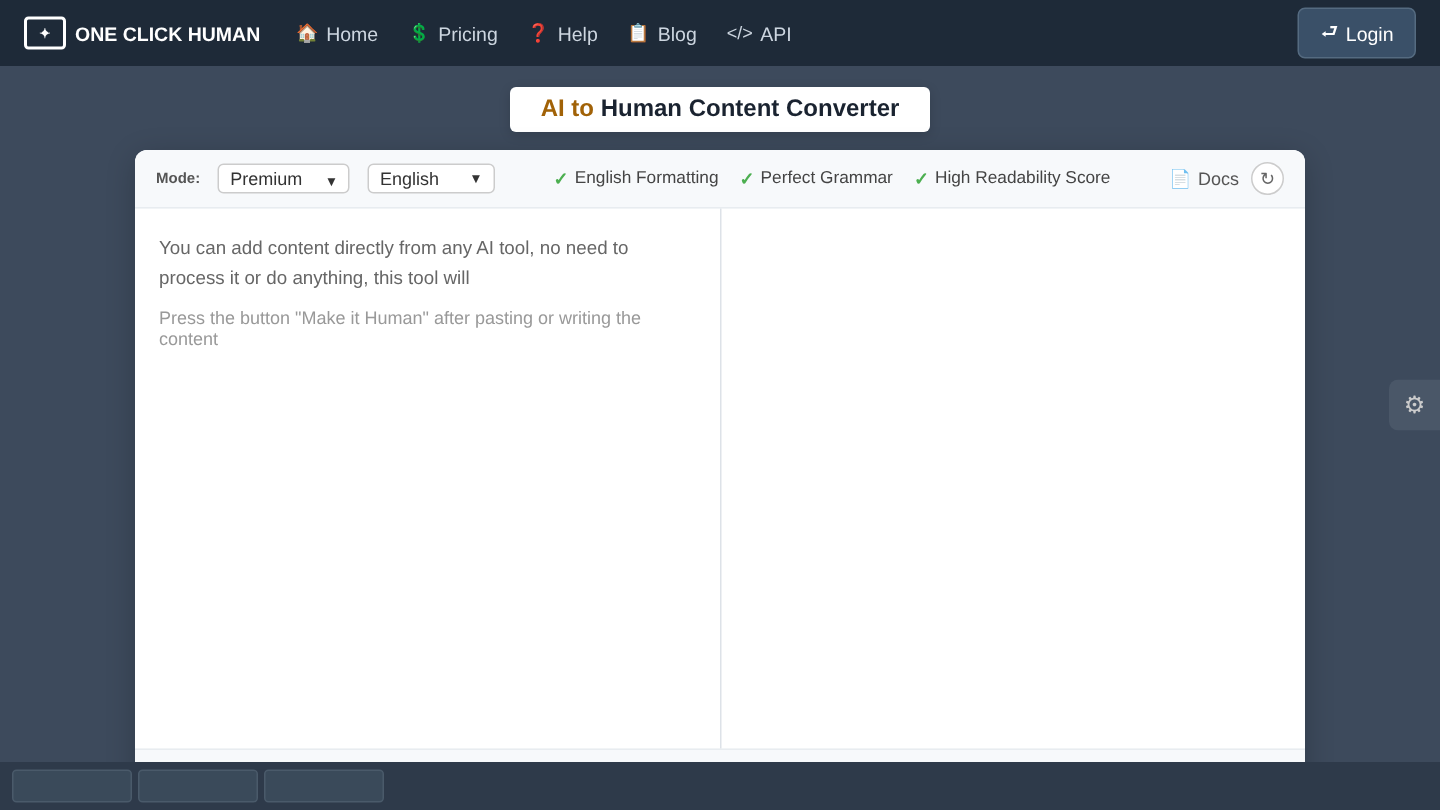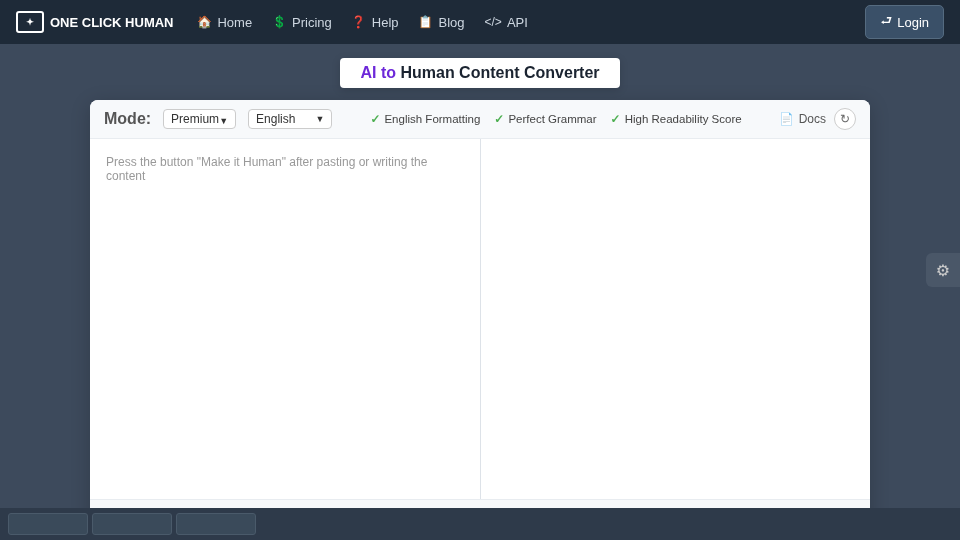--- a/index.html
+++ b/index.html
@@ -96,21 +96,21 @@
     .page-title-tag {
       background: #fff;
       border-radius: 4px;
       padding: 6px 20px;
       font-size: 16px;
       font-weight: 700;
       color: #1a2330;
       box-shadow: 0 2px 8px rgba(0,0,0,0.15);
     }
 
-    .page-title-tag span.ai { color: #6d28d9; }
+    .page-title-tag span.ai { color: #a16207; }
 
     
     .main-content {
       display: flex;
       justify-content: center;
       padding: 0 20px;
     }
 
     .converter-card {
       background: #fff;
@@ -130,29 +130,29 @@
       background: #f7f9fb;
     }
 
     .toolbar-left {
       display: flex;
       align-items: center;
       gap: 12px;
     }
 
     .mode-label {
-      font-size: 16px;
+      font-size: 10px;
       color: #555;
       font-weight: 600;
     }
 
     .mode-select {
       display: flex;
       align-items: flex-end;
-      gap: 0;
+      gap: 15px;
       background: #fff;
       border: 1px solid #ccc;
       border-radius: 4px;
       padding: 2px 7px;
       font-size: 12px;
       color: #333;
       cursor: pointer;
     }
 
     .lang-select {
@@ -414,20 +414,21 @@
           <span>Docs</span>
         </div>
         <div class="refresh-btn">
           <span>↻</span>
         </div>
       </div>
     </div>
 
     <div class="editor-wrapper">
       <div class="editor-panel">
+        <p class="editor-description">You can add content directly from any AI tool, no need to process it or do anything, this tool will</p>
         <p class="editor-hint">Press the button "Make it Human" after pasting or writing the content</p>
       </div>
       <div class="editor-panel">
       </div>
     </div>
 
     <div class="footer-bar">
       <div class="footer-links">
         <span class="footer-link">Login</span>
         <span class="footer-divider">|</span>

